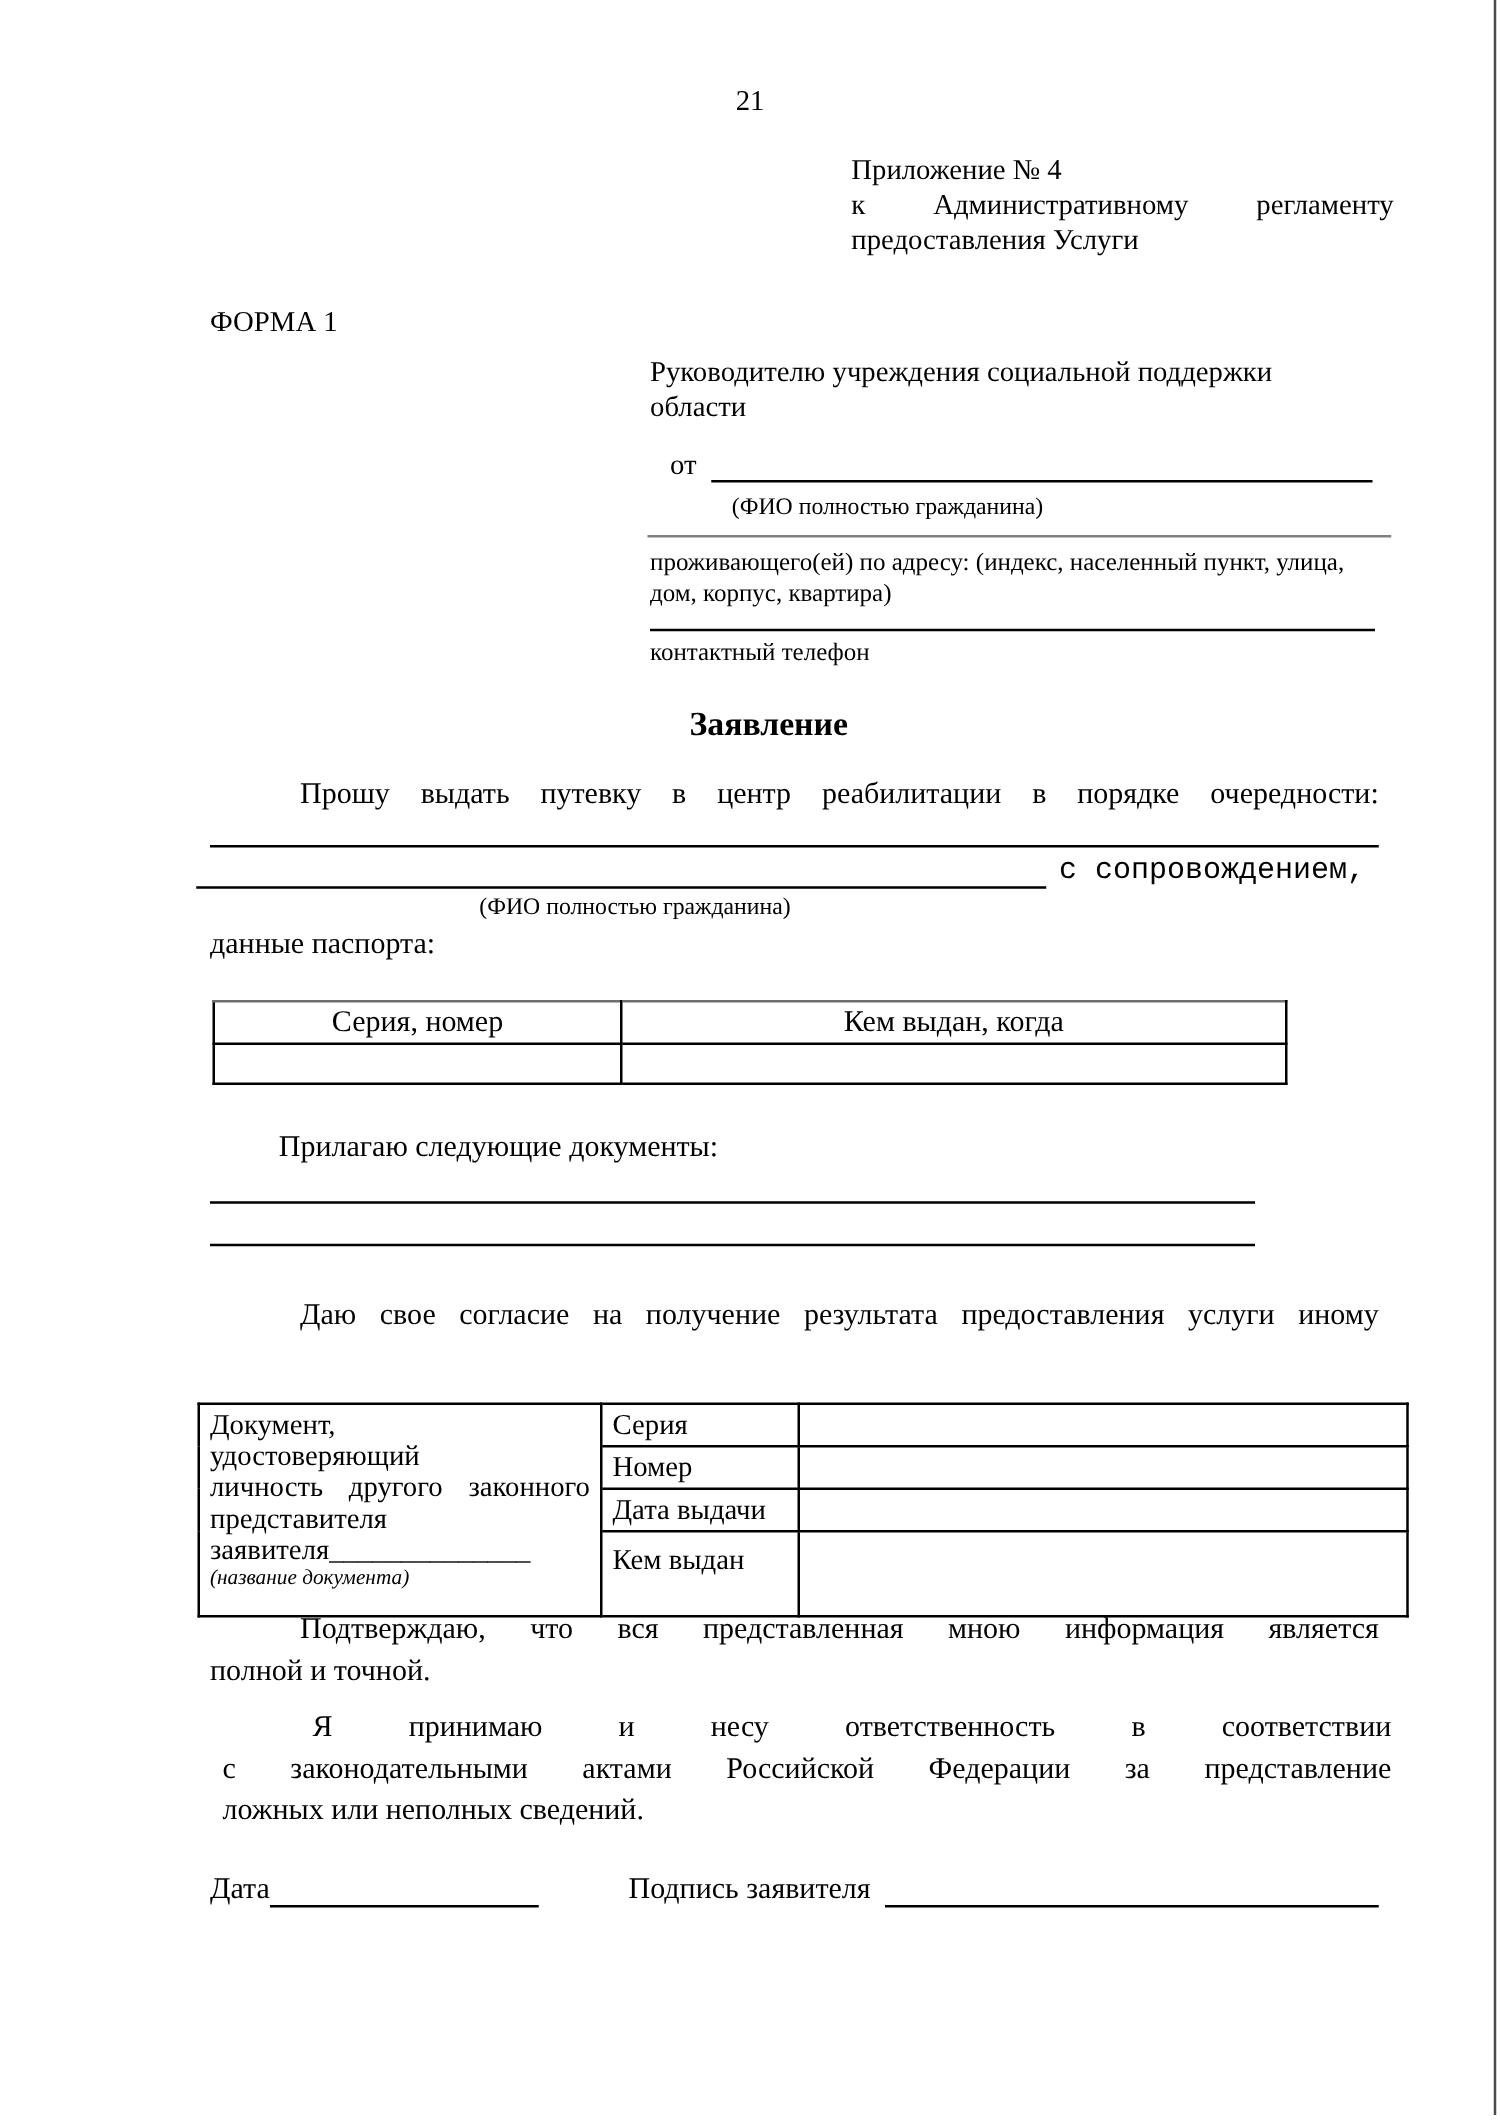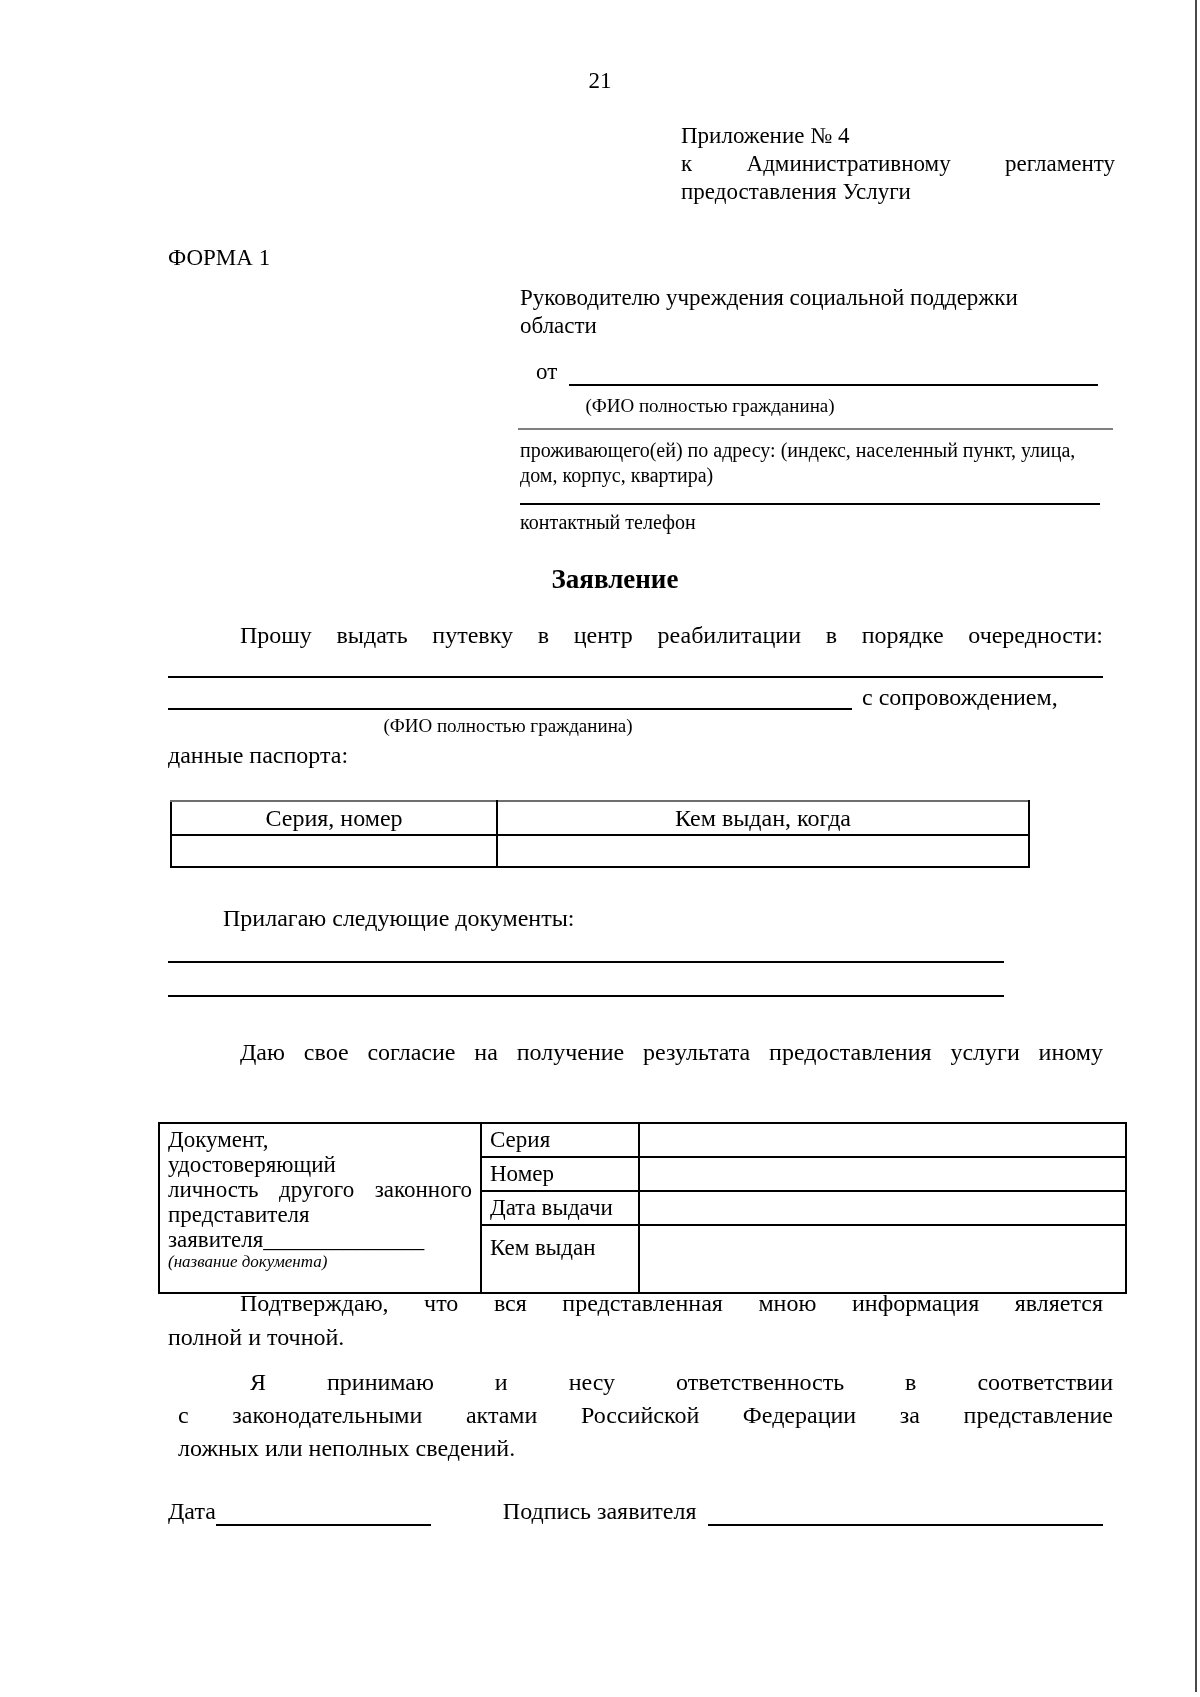--- a/index.html
+++ b/index.html
@@ -24,21 +24,21 @@
   .addr-cap{font-size:20px;line-height:25px;margin-top:8px;}
   .black-rule{border-top:2px solid #000;width:580px;margin-top:15px;}
   .phone-cap{font-size:20px;line-height:23px;margin-top:6px;}
   .annex{left:681px;top:122px;width:434px;font-size:23px;line-height:28px;}
   .annex .spread{display:flex;justify-content:space-between;}
   .page-num{left:540px;top:66px;width:120px;font-size:23px;}
   .forma{left:168px;top:243px;font-size:23px;}
   .title{left:30px;top:524px;width:1170px;font-weight:bold;font-size:27px;margin-top:40px;}
   .request{left:168px;top:620px;width:935px;}
   .rule-1{left:168px;top:676px;width:935px;border-top:2px solid #000;height:0;}
-  .acc-row{left:168px;top:682px;width:935px;display:flex;align-items:flex-start;}
+  .acc-row{left:157px;top:682px;width:935px;display:flex;align-items:center;font-family:Liberation Mono, monospace;}
   .acc-row .fill{width:684px;height:26px;}
   .acc-row .txt{padding-left:10px;white-space:nowrap;}
   .fio-cap2{left:168px;top:714px;width:680px;text-align:center;}
   .pass-label{left:168px;top:740px;}
   table{border-collapse:collapse;}
   .t1{left:170px;top:800px;}
   .t1 table{width:860px;}
   .t1 td{border:2px solid #000;font-size:24px;text-align:center;padding:0;}
   .t1 tr.hdr td{height:32px;border-top-color:#6e6e6e;}
   .t1 tr.empty td{height:30px;}

